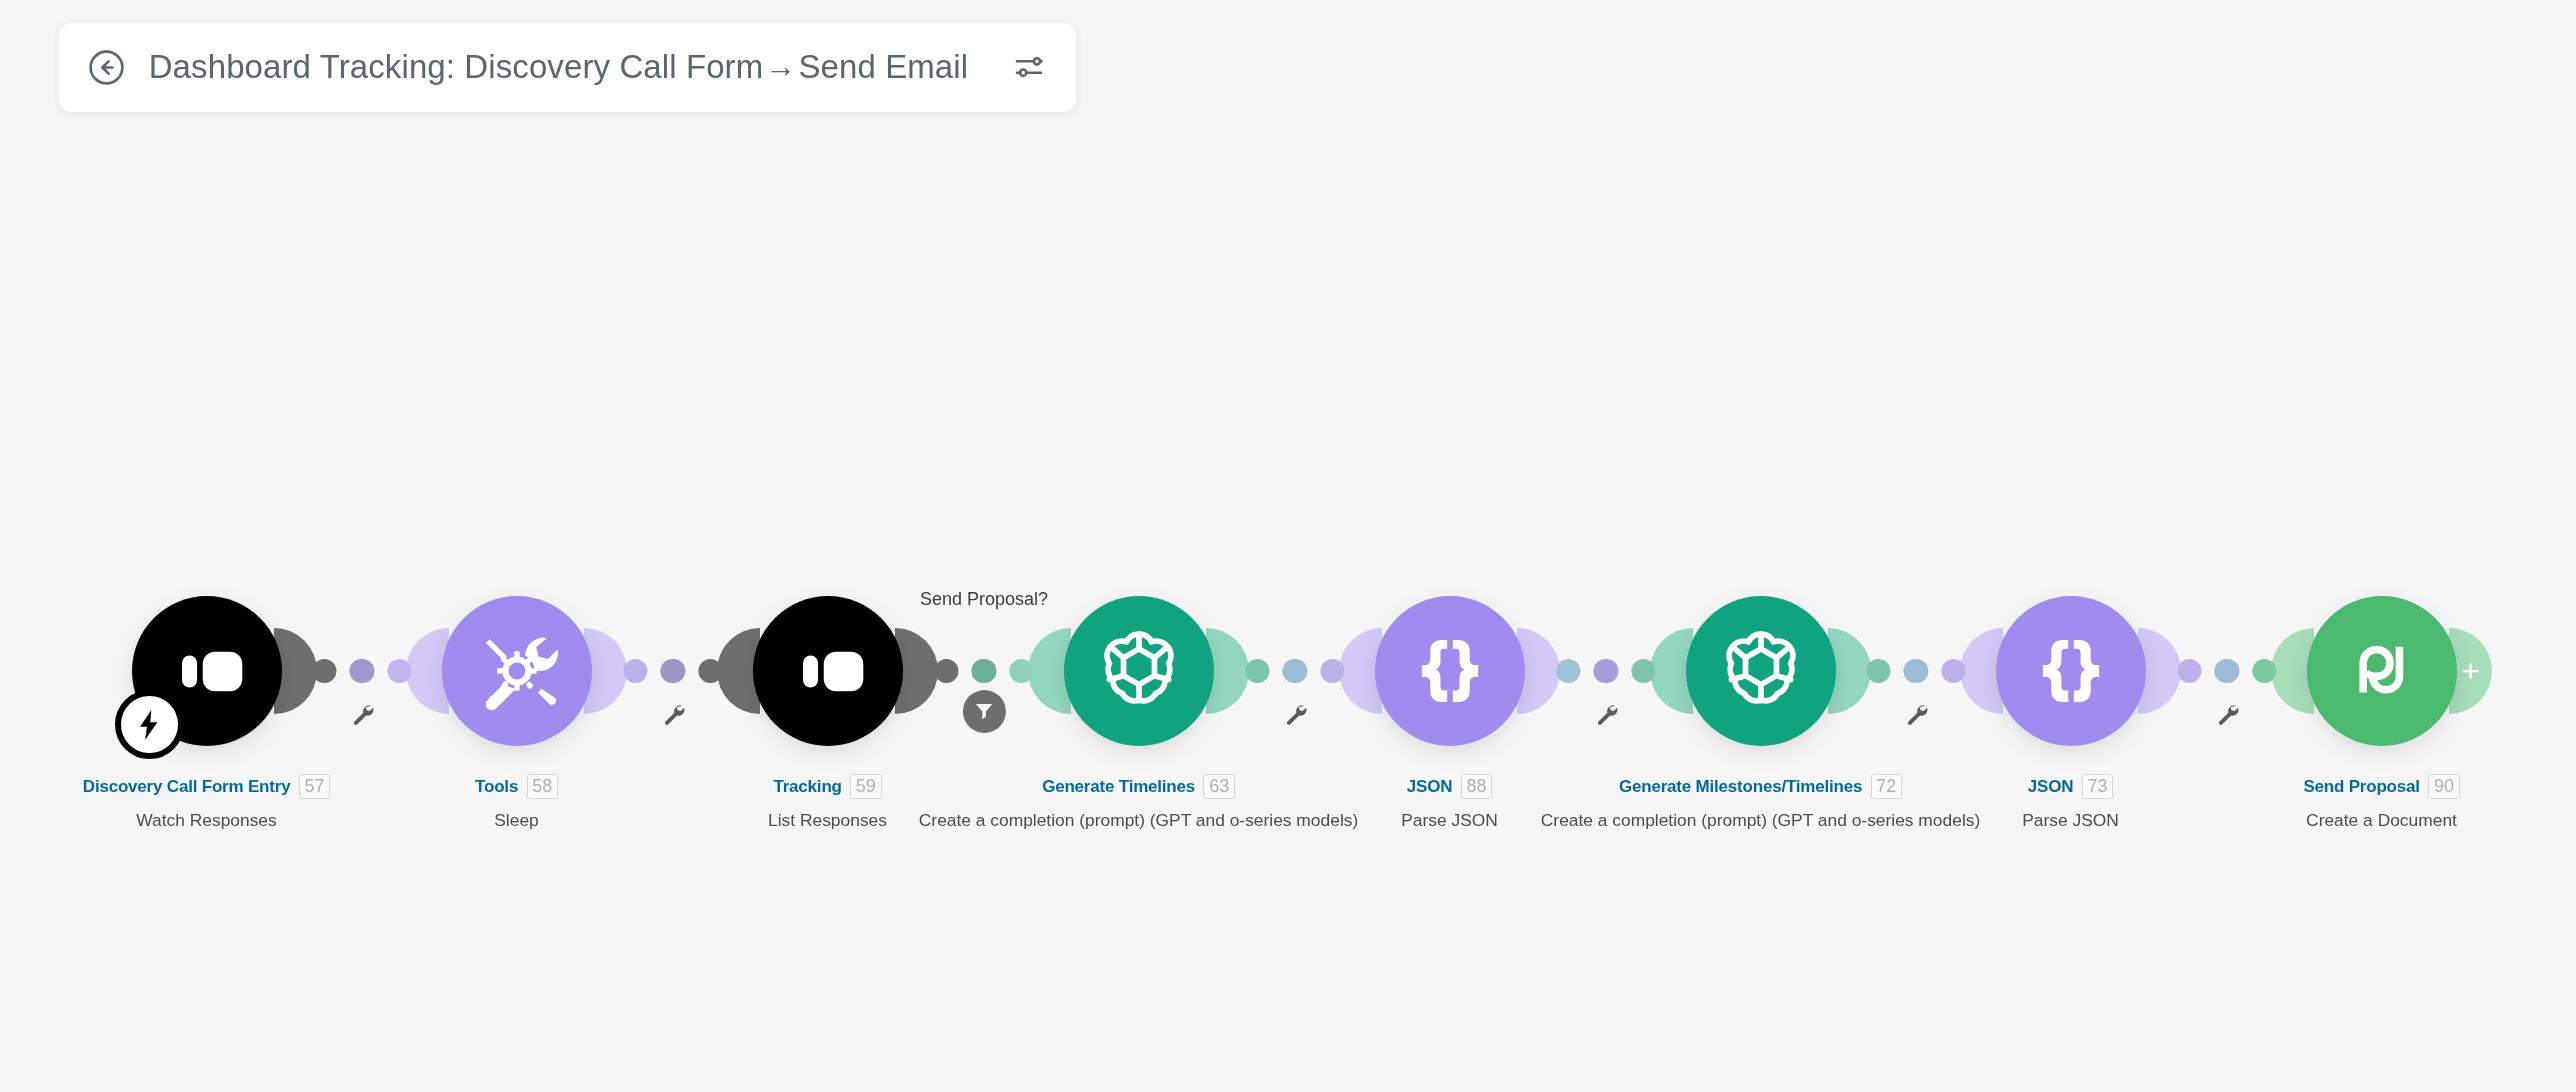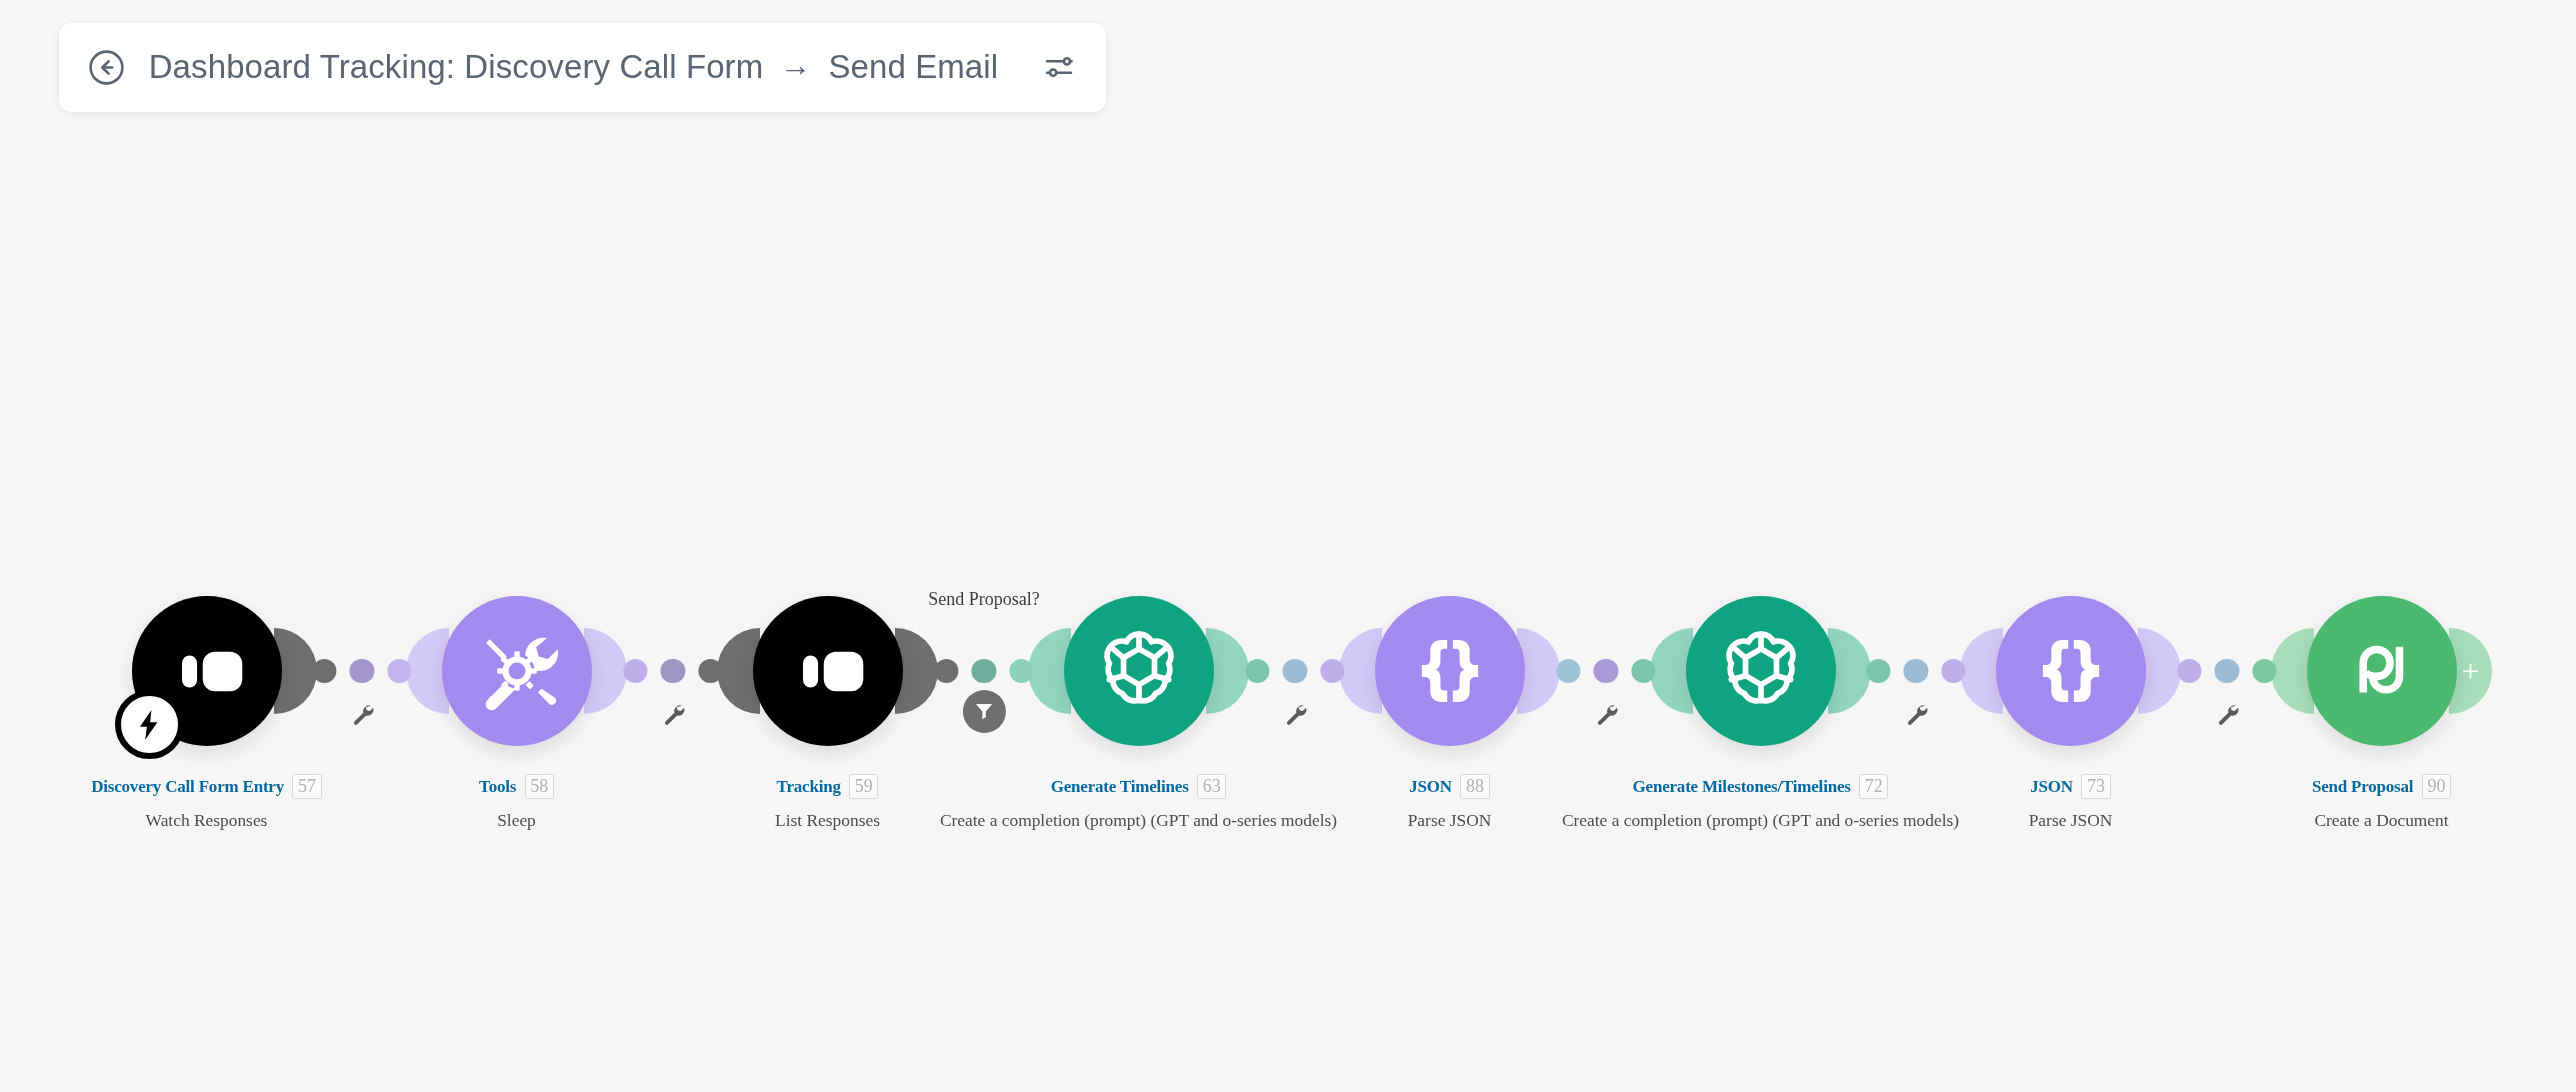--- a/index.html
+++ b/index.html
@@ -33,36 +33,36 @@
     cursor: pointer;
     display: flex; align-items: center; justify-content: center;
   }
   .scenario-title {
     font-size: 33px;
     font-weight: 400;
     color: #5a6472;
     white-space: nowrap;
     letter-spacing: 0.1px;
     display: flex;
-    gap: 17px;
+    align-items: center;
+    gap: 2px;
   }
   .title-arrow { font-size: 31px; color: #5a6472; }
   .settings-btn {
     width: 38px; height: 38px;
     flex: 0 0 38px;
     margin-left: 20.7px;
     cursor: pointer;
     display: flex; align-items: center; justify-content: center;
   }
 
   
   .canvas {
     position: absolute;
     inset: 0;
-    font-family: Liberation Serif, serif;
   }
 
   .flow-row {
     position: absolute;
     top: 596px;
     left: 0;
     height: 300px;
     width: 2576px;
   }
 

